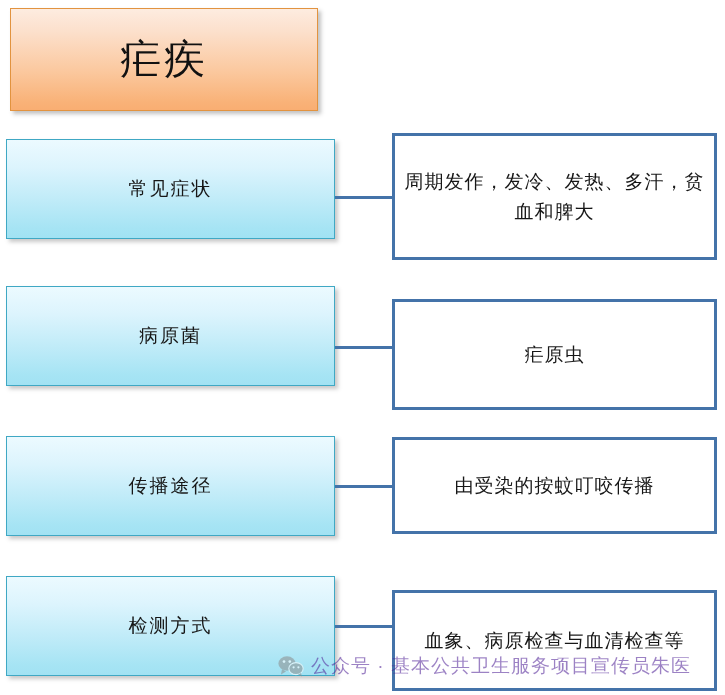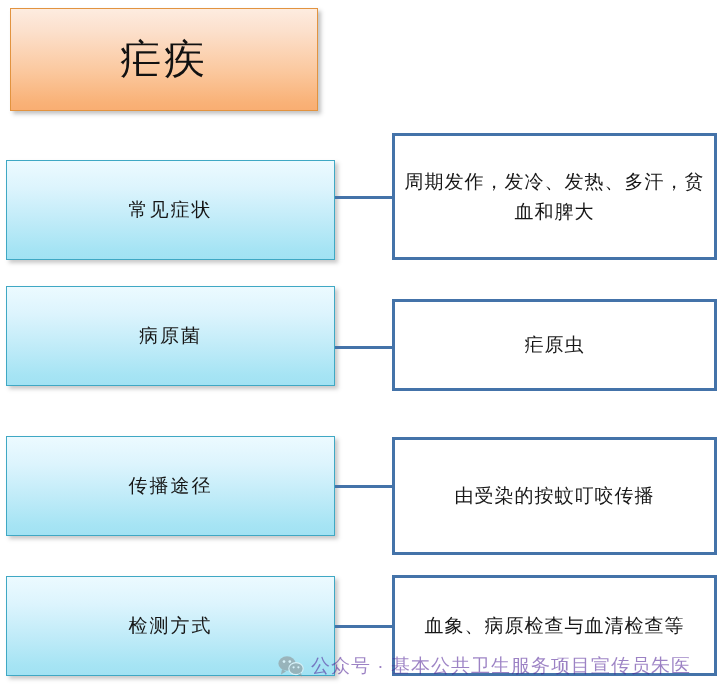--- a/index.html
+++ b/index.html
@@ -92,29 +92,29 @@
   }
 
   
   .connector {
     position: absolute;
     height: 3px;
     background: #4473a9;
   }
 
   
-  .row1 .label-box { top: 160px; }
+  .row1 .label-box { top: 139px; }
   .row2 .label-box { top: 286px; }
   .row3 .label-box { top: 436px; }
   .row4 .label-box { top: 576px; align-items: center; }
 
   .row1 .value-box { top: 133px; height: 127px; }
-  .row2 .value-box { top: 299px; height: 92px; }
-  .row3 .value-box { top: 437px; height: 118px; text-align: right; }
-  .row4 .value-box { top: 575px; height: 101px; }
+  .row2 .value-box { top: 299px; height: 111px; }
+  .row3 .value-box { top: 437px; height: 97px; text-align: right; }
+  .row4 .value-box { top: 590px; height: 101px; }
 
   .row1 .connector { left: 335px; top: 196px; width: 60px; }
   .row2 .connector { left: 335px; top: 346px; width: 60px; }
   .row3 .connector { left: 335px; top: 485px; width: 60px; }
   .row4 .connector { left: 335px; top: 625px; width: 60px; }
 
   
   .watermark {
     position: absolute;
     left: 278px;

